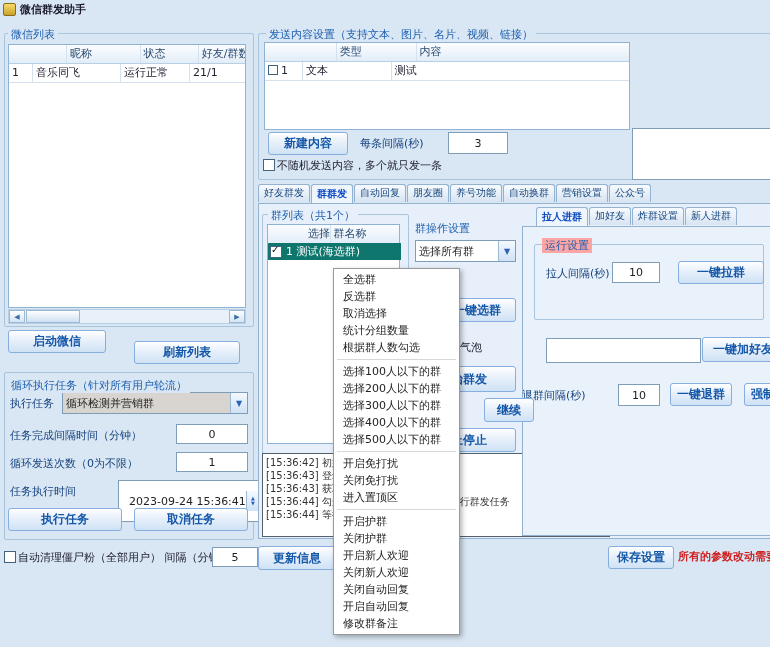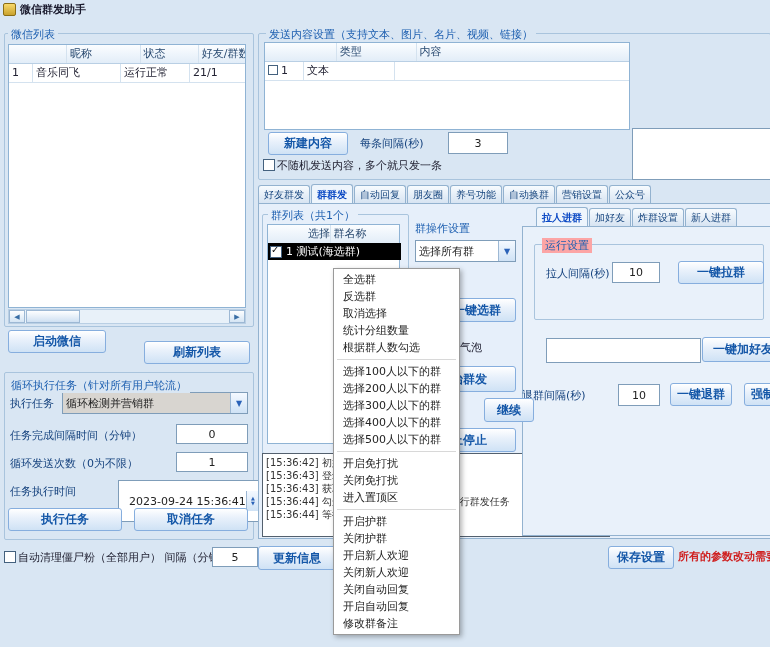--- a/index.html
+++ b/index.html
@@ -45,27 +45,27 @@
   .content-table .tcell:nth-child(3){width:238px;border-right:none;}
   .content-table .trow.tbody .tcell:nth-child(1)::before{content:"";display:inline-block;width:8px;height:8px;border:1px solid #44617e;background:#fff;margin-right:3px;vertical-align:-1px;}
   .grp-table .tcell:nth-child(1){width:28px;}
   .grp-table .tcell:nth-child(2){width:94px;border-right:none;}
   
   .hsb{position:absolute;display:flex;background:#e8f1f9;border:1px solid #b9cfe4;}
   .hsb .sbtn{width:14px;display:flex;align-items:center;justify-content:center;font-size:7px;color:#3a6ea5;
     background:linear-gradient(#fdfeff,#d5e5f4);border:1px solid #9db8d4;}
   .hsb .thumb{width:52px;background:linear-gradient(#fdfeff,#cfe0f2);border:1px solid #9db8d4;margin-left:1px;}
   
-  .tabstrip{position:absolute;display:flex;align-items:center;}
+  .tabstrip{position:absolute;display:flex;align-items:flex-start;font-family:Liberation Mono, monospace;}
   .tab{height:17px;line-height:17px;padding:0 5px;font-size:10px;color:#16457e;white-space:nowrap;
     background:linear-gradient(#f7fbfe,#d7e4f2);border:1px solid #93b2cf;border-bottom:none;border-radius:3px 3px 0 0;margin-right:1px;}
   .tab.active{background:#eef5fc;color:#0a48c4;font-weight:bold;height:19px;line-height:19px;}
   .page{position:absolute;border:1px solid #93b2cf;background:#e6effa;}
   
-  .sel-row{position:absolute;background:#000000;color:#fff;display:flex;align-items:center;gap:4px;
+  .sel-row{position:absolute;background:#0f766e;color:#fff;display:flex;align-items:center;gap:4px;
     font-size:11px;padding:0 2px;white-space:nowrap;overflow:hidden;}
   
   .log{position:absolute;background:#fff;border:1px solid #53606e;overflow:hidden;padding:2px 3px;}
   .log .logline{font-size:10px;line-height:13px;color:#333;white-space:nowrap;}
   .redtext{position:absolute;color:#cf1f1f;font-size:11px;line-height:13px;overflow:hidden;}
   
   .menu{position:absolute;left:333px;top:268px;width:125px;background:#fff;border:1px solid #9a9a9a;
     box-shadow:2px 2px 5px rgba(0,0,0,.3);padding:2px 0;z-index:50;}
   .menu-item{height:17px;line-height:17px;padding-left:9px;font-size:11px;color:#222;white-space:nowrap;overflow:hidden;}
   .menu-sep{border-top:1px solid #d8d8d8;margin:3px 3px;}
@@ -99,21 +99,21 @@
       <div class="tcell">运行正常</div>
       <div class="tcell">21/1</div>
     </div>
   </div>
 <div class="hsb" style="left:8px;top:309px;width:236px;height:13px;">
   <span class="sbtn">◀</span>
   <span class="thumb"></span>
   <span class="sbtn" style="margin-left:auto;">▶</span>
 </div>
 <div class="btn" style="left:8px;top:330px;width:96px;height:21px;">启动微信</div>
-<div class="btn" style="left:144px;top:341px;width:104px;height:21px;">刷新列表</div>
+<div class="btn" style="left:134px;top:341px;width:104px;height:21px;">刷新列表</div>
 
 <div class="gb" style="left:4px;top:372px;width:248px;height:166px;"></div>
 <div class="gb-cap" style="left:8px;top:366px;margin-top:12px;">循环执行任务（针对所有用户轮流）</div>
 <div class="lbl" style="left:10px;top:396px;">执行任务</div>
 <div class="combo gray" style="left:62px;top:392px;width:184px;height:20px;">
   <span class="txt">循环检测并营销群</span>
   <span class="arrow">▼</span>
 </div>
 <div class="lbl" style="left:10px;top:428px;">任务完成间隔时间（分钟）</div>
 <div class="inp" style="left:176px;top:424px;width:70px;height:18px;">0</div>
@@ -138,20 +138,21 @@
 <div class="gb-cap" style="left:266px;top:27px;">发送内容设置（支持文本、图片、名片、视频、链接）</div>
 <div class="tbl content-table" style="left:264px;top:42px;width:364px;height:86px;">
     <div class="trow thead">
       <div class="tcell"></div>
       <div class="tcell">类型</div>
       <div class="tcell">内容</div>
     </div>
     <div class="trow tbody">
       <div class="tcell">1</div>
       <div class="tcell">文本</div>
+      <div class="tcell">测试</div>
     </div>
   </div>
 <div class="inp" style="left:632px;top:128px;width:137px;height:50px;"></div>
 <div class="btn" style="left:268px;top:132px;width:78px;height:21px;">新建内容</div>
 <div class="lbl" style="left:360px;top:136px;">每条间隔(秒)</div>
 <div class="inp" style="left:448px;top:132px;width:58px;height:20px;">3</div>
 <span class="cb cbabs" style="left:263px;top:159px;"></span>
 <div class="lbl" style="left:277px;top:158px;color:#223;">不随机发送内容，多个就只发一条</div>
 
 <div class="tabstrip" style="left:258px;top:184px;height:19px;">

